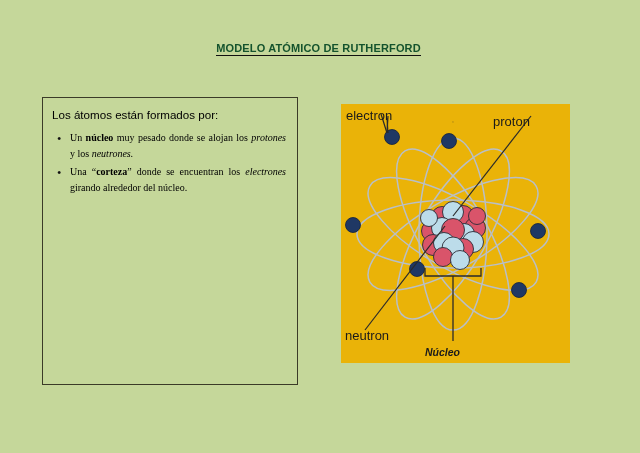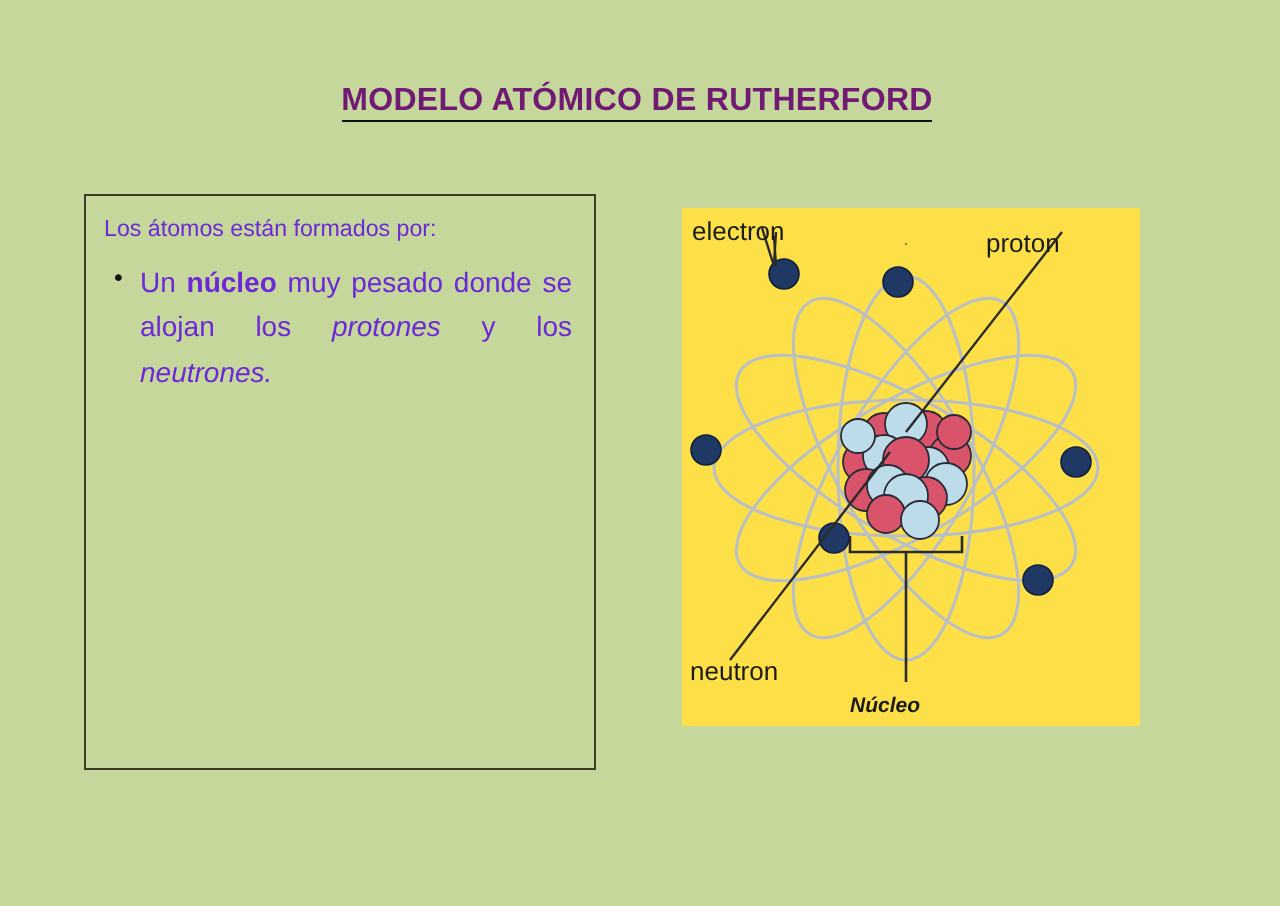--- a/index.html
+++ b/index.html
@@ -16,81 +16,82 @@
     position: relative;
   }
 
   
   #slide-title {
     position: absolute;
     left: 0;
     top: 42px;
     width: 637px;
     text-align: center;
-    font-size: 16px;
+    font-size: 11px;
     font-weight: bold;
-    color: #701a75;
+    color: #14532d;
     letter-spacing: 0.15px;
   }
   #slide-title .ttl-inner {
     border-bottom: 1.6px solid #101010;
     padding-bottom: 1px;
   }
 
   
   #facts-box {
     position: absolute;
     left: 42px;
     top: 97px;
     width: 256px;
     height: 288px;
     border: 1.2px solid #3b3b28;
     box-sizing: border-box;
     padding: 9px 11px 0 9px;
-    color: #6d28d9;
+    color: #000000;
   }
   #facts-intro {
     font-size: 11.6px;
     line-height: 1.35;
     margin-bottom: 7px;
   }
   ul.facts-list {
     list-style: none;
     margin: 0;
     padding: 0;
   }
   ul.facts-list > li {
     position: relative;
     padding-left: 18px;
     margin-bottom: 2px;
-    font-size: 14px;
+    font-size: 10px;
     line-height: 1.62;
     text-align: justify;
     text-justify: inter-word;
+    font-family: Liberation Serif, serif;
   }
   ul.facts-list > li::before {
     content: "\2022";
     position: absolute;
     left: 5px;
     top: -1px;
     font-size: 12.5px;
     line-height: 1.62;
     color: #111;
   }
   .b { font-weight: bold; }
   .i { font-style: italic; }
 
   
   #atom-figure {
     position: absolute;
     left: 341px;
     top: 104px;
     width: 229px;
     height: 259px;
-    background: #fde047;
+    background: #eab308;
   }
   #atom-figure svg {
     display: block;
     width: 229px;
     height: 259px;
   }
   .orbit {
     fill: none;
     stroke: #b9bfc6;
     stroke-width: 1.5;
@@ -141,20 +142,23 @@
 </div>
 
 <div id="facts-box">
   <div id="facts-intro">Los átomos están formados por:</div>
   <ul class="facts-list">
 
     <li>
       <span>Un </span><span class="b">núcleo</span><span> muy pesado donde se alojan los </span><span class="i">protones</span><span> y los </span><span class="i">neutrones.</span>
     </li>
 
+    <li>
+      <span>Una “</span><span class="b">corteza</span><span>” donde se encuentran los </span><span class="i">electrones</span><span> girando alrededor del núcleo.</span>
+    </li>
 
 
 
   </ul>
 </div>
 
 <div id="atom-figure">
   <svg viewBox="0 0 229 259" xmlns="http://www.w3.org/2000/svg">
 
     <g>

